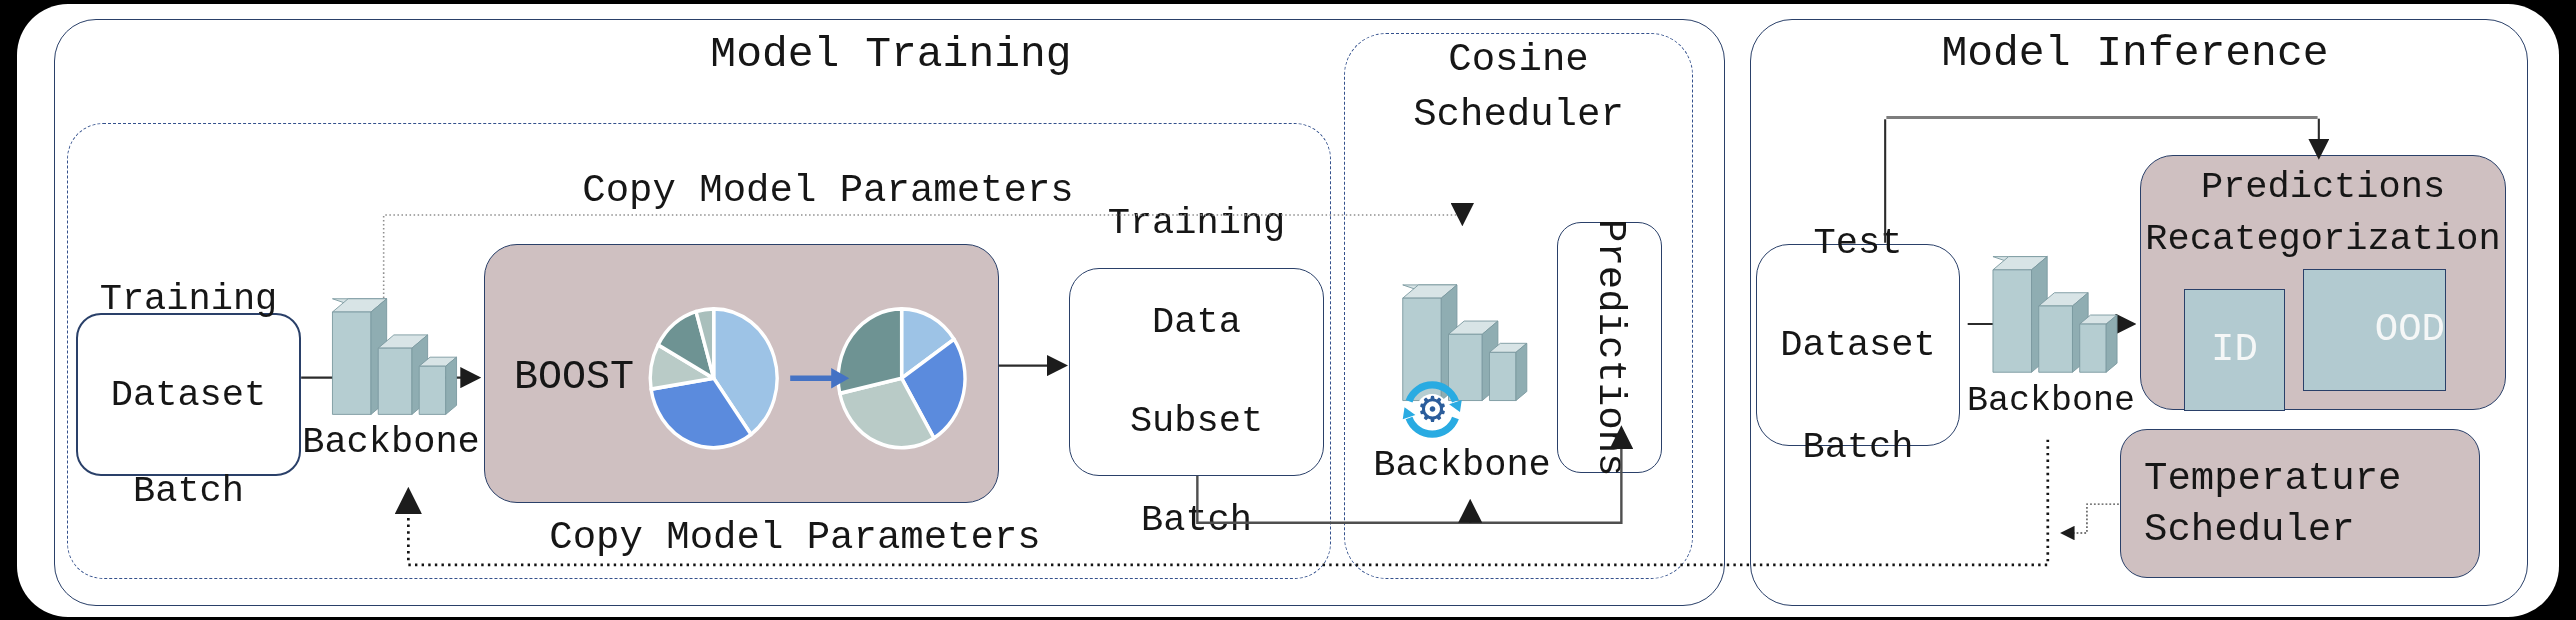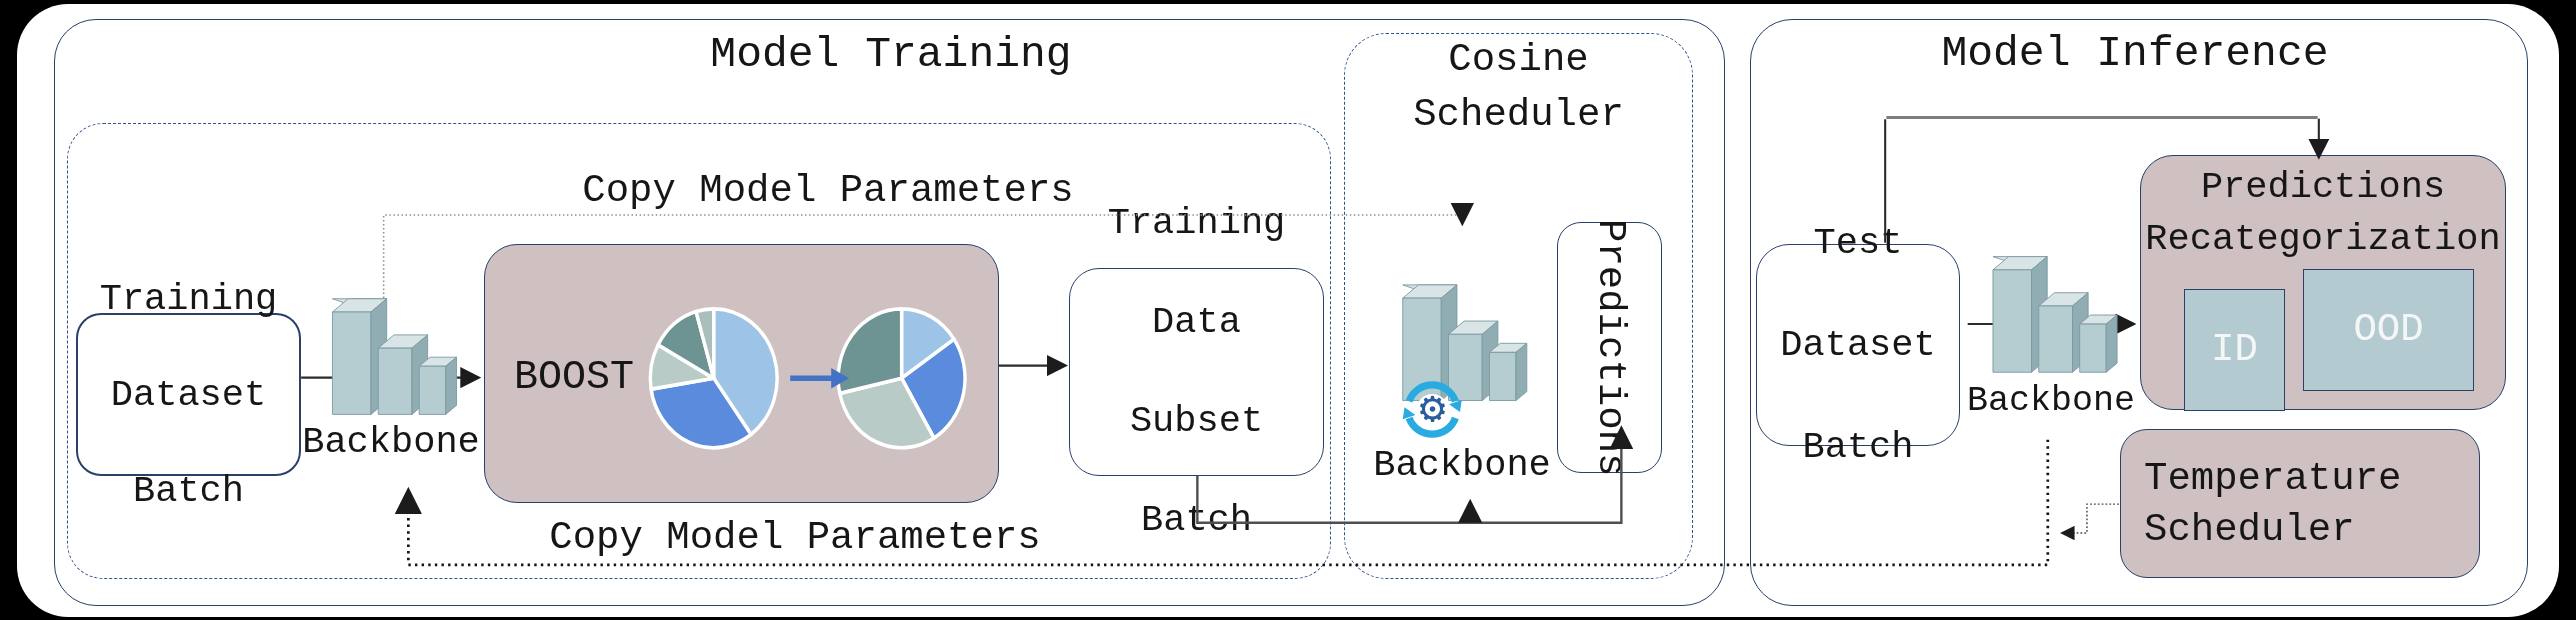--- a/index.html
+++ b/index.html
@@ -81,21 +81,21 @@
   </div>
 
   <div class="abs node mauve" style="left:2140px;top:155px;width:366px;height:255px;border-radius:33px;">
     <div style="padding-top:4.8px;text-align:center;font-size:37px;line-height:52px;">
       <div>Predictions</div>
       <div>Recategorization</div>
     </div>
     <div class="abs idood" style="left:43px;top:113px;width:101px;height:122px;margin-top:20px;">
       <span>ID</span>
     </div>
-    <div class="abs idood" style="left:162px;top:113px;width:171px;height:122px;">
+    <div class="abs idood" style="left:162px;top:113px;width:143px;height:122px;justify-content:flex-end;">
       <span>OOD</span>
     </div>
   </div>
 
   <div class="abs node mauve" style="left:2120px;top:429px;width:360px;height:149px;border-radius:27px;padding:24px 16px 0 23px;font-size:39px;line-height:51px;">
     <div>Temperature</div>
     <div>Scheduler</div>
   </div>
 
   <svg width="2576" height="621" viewBox="0 0 4277 1031">

